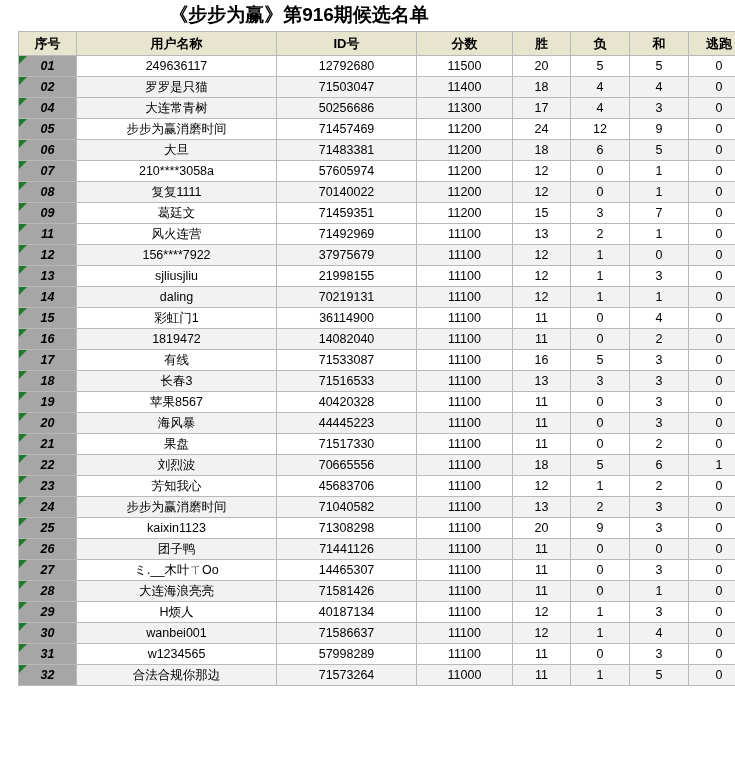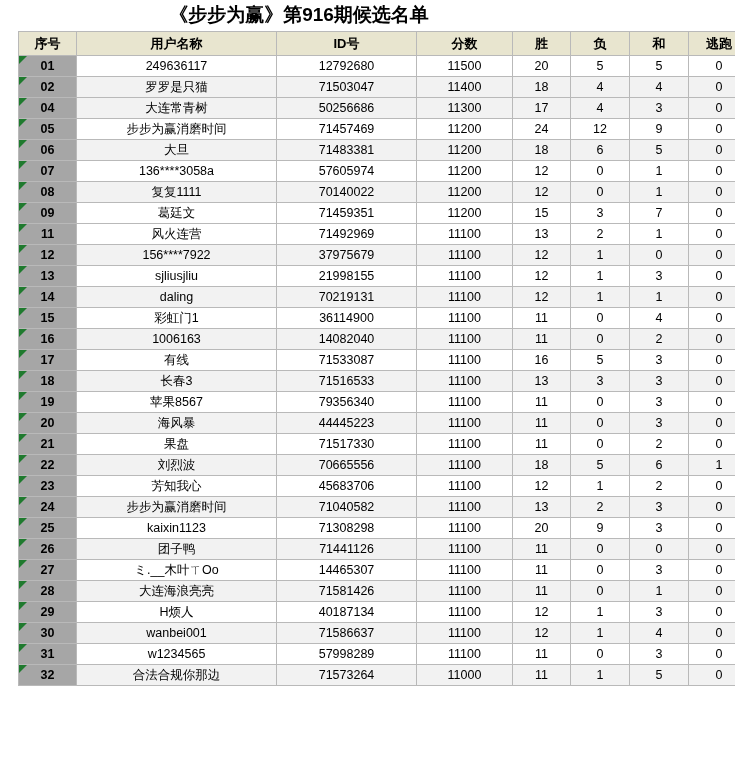--- a/index.html
+++ b/index.html
@@ -60,20 +60,21 @@
   col.c-lose  { width: 59px; }
   col.c-draw  { width: 59px; }
   col.c-flee  { width: 61px; }
 
   td.rank {
     background: #a6a6a6;
     color: #ffffff;
     font-weight: bold;
     position: relative;
     font-size: 13px;
+    font-style: italic;
   }
   td.rank .corner {
     position: absolute;
     left: 0;
     top: 0;
     width: 0;
     height: 0;
     border-left: 8px solid #1f7a2e;
     border-bottom: 8px solid transparent;
   }
@@ -163,21 +164,21 @@
           <td class="name">大旦</td>
           <td>71483381</td>
           <td>11200</td>
           <td>18</td>
           <td>6</td>
           <td>5</td>
           <td>0</td>
         </tr>
         <tr>
           <td class="rank">07<span class="corner"></span></td>
-          <td class="name">136****3058a</td>
+          <td class="name">210****3058a</td>
           <td>57605974</td>
           <td>11200</td>
           <td>12</td>
           <td>0</td>
           <td>1</td>
           <td>0</td>
         </tr>
         <tr class="alt">
           <td class="rank">08<span class="corner"></span></td>
           <td class="name">复复1111</td>
@@ -243,21 +244,21 @@
           <td class="name">彩虹门1</td>
           <td>36114900</td>
           <td>11100</td>
           <td>11</td>
           <td>0</td>
           <td>4</td>
           <td>0</td>
         </tr>
         <tr class="alt">
           <td class="rank">16<span class="corner"></span></td>
-          <td class="name">1006163</td>
+          <td class="name">1819472</td>
           <td>14082040</td>
           <td>11100</td>
           <td>11</td>
           <td>0</td>
           <td>2</td>
           <td>0</td>
         </tr>
         <tr>
           <td class="rank">17<span class="corner"></span></td>
           <td class="name">有线</td>
@@ -274,21 +275,21 @@
           <td>71516533</td>
           <td>11100</td>
           <td>13</td>
           <td>3</td>
           <td>3</td>
           <td>0</td>
         </tr>
         <tr>
           <td class="rank">19<span class="corner"></span></td>
           <td class="name">苹果8567</td>
-          <td>79356340</td>
+          <td>40420328</td>
           <td>11100</td>
           <td>11</td>
           <td>0</td>
           <td>3</td>
           <td>0</td>
         </tr>
         <tr class="alt">
           <td class="rank">20<span class="corner"></span></td>
           <td class="name">海风暴</td>
           <td>44445223</td>

